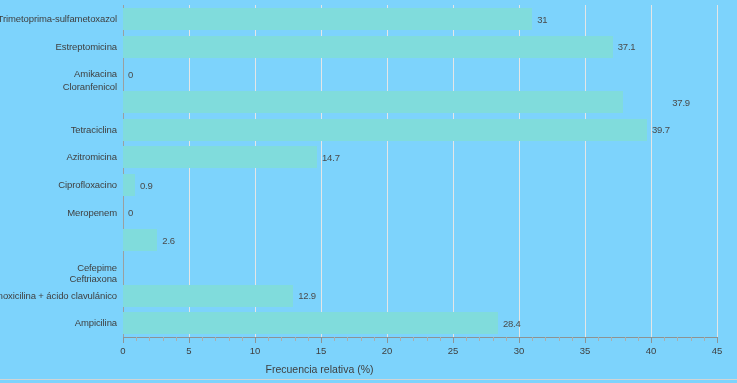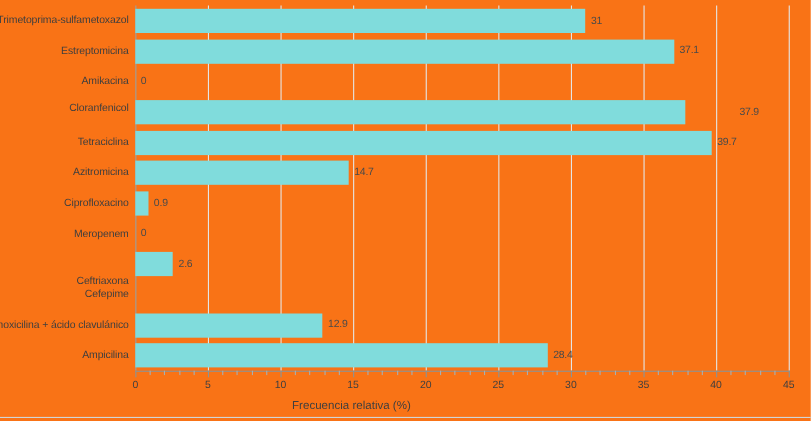--- a/index.html
+++ b/index.html
@@ -11,21 +11,21 @@
     width: 737px;
     height: 383px;
     font-family: "Liberation Sans", sans-serif;
     color: #3a3a3a;
     overflow: hidden;
   }
   #chart-root {
     position: relative;
     width: 737px;
     height: 383px;
-    background: #f97316;
+    background: #7dd3fc;
   }
 
   
   .plot-area {
     position: absolute;
     left: 123px;
     top: 5px;
     width: 594px;   
     height: 332px;
     box-sizing: border-box;
@@ -143,27 +143,27 @@
 </style>
 </head>
 <body>
 
 <div id="chart-root">
 
   <div class="cat-labels">
       <div class="cat-label" style="top: 0px;">Trimetoprima-sulfametoxazol</div>
       <div class="cat-label" style="top: 27.6667px;">Estreptomicina</div>
       <div class="cat-label" style="top: 55.3333px;">Amikacina</div>
-      <div class="cat-label" style="top: 80px;">Cloranfenicol</div>
+      <div class="cat-label" style="top: 68px;">Cloranfenicol</div>
       <div class="cat-label" style="top: 138.333px;">Azitromicina</div>
       <div class="cat-label" style="top: 110.667px;">Tetraciclina</div>
       <div class="cat-label" style="top: 166px;">Ciprofloxacino</div>
       <div class="cat-label" style="top: 193.667px;">Meropenem</div>
       <div class="cat-label" style="top: 221.333px; margin-top: 28px;">Cefepime</div>
-      <div class="cat-label" style="top: 237px;">Ceftriaxona</div>
+      <div class="cat-label" style="top: 260px;">Ceftriaxona</div>
       <div class="cat-label" style="top: 276.667px;">Amoxicilina + ácido clavulánico</div>
       <div class="cat-label" style="top: 304.333px;">Ampicilina</div>
     </div>
 
   <div class="plot-area">
     <div class="grid-layer">
         <div class="gridline axis-zero" style="left: 0px;"></div>
         <div class="gridline" style="left: 66px;"></div>
         <div class="gridline" style="left: 132px;"></div>
         <div class="gridline" style="left: 198px;"></div>

